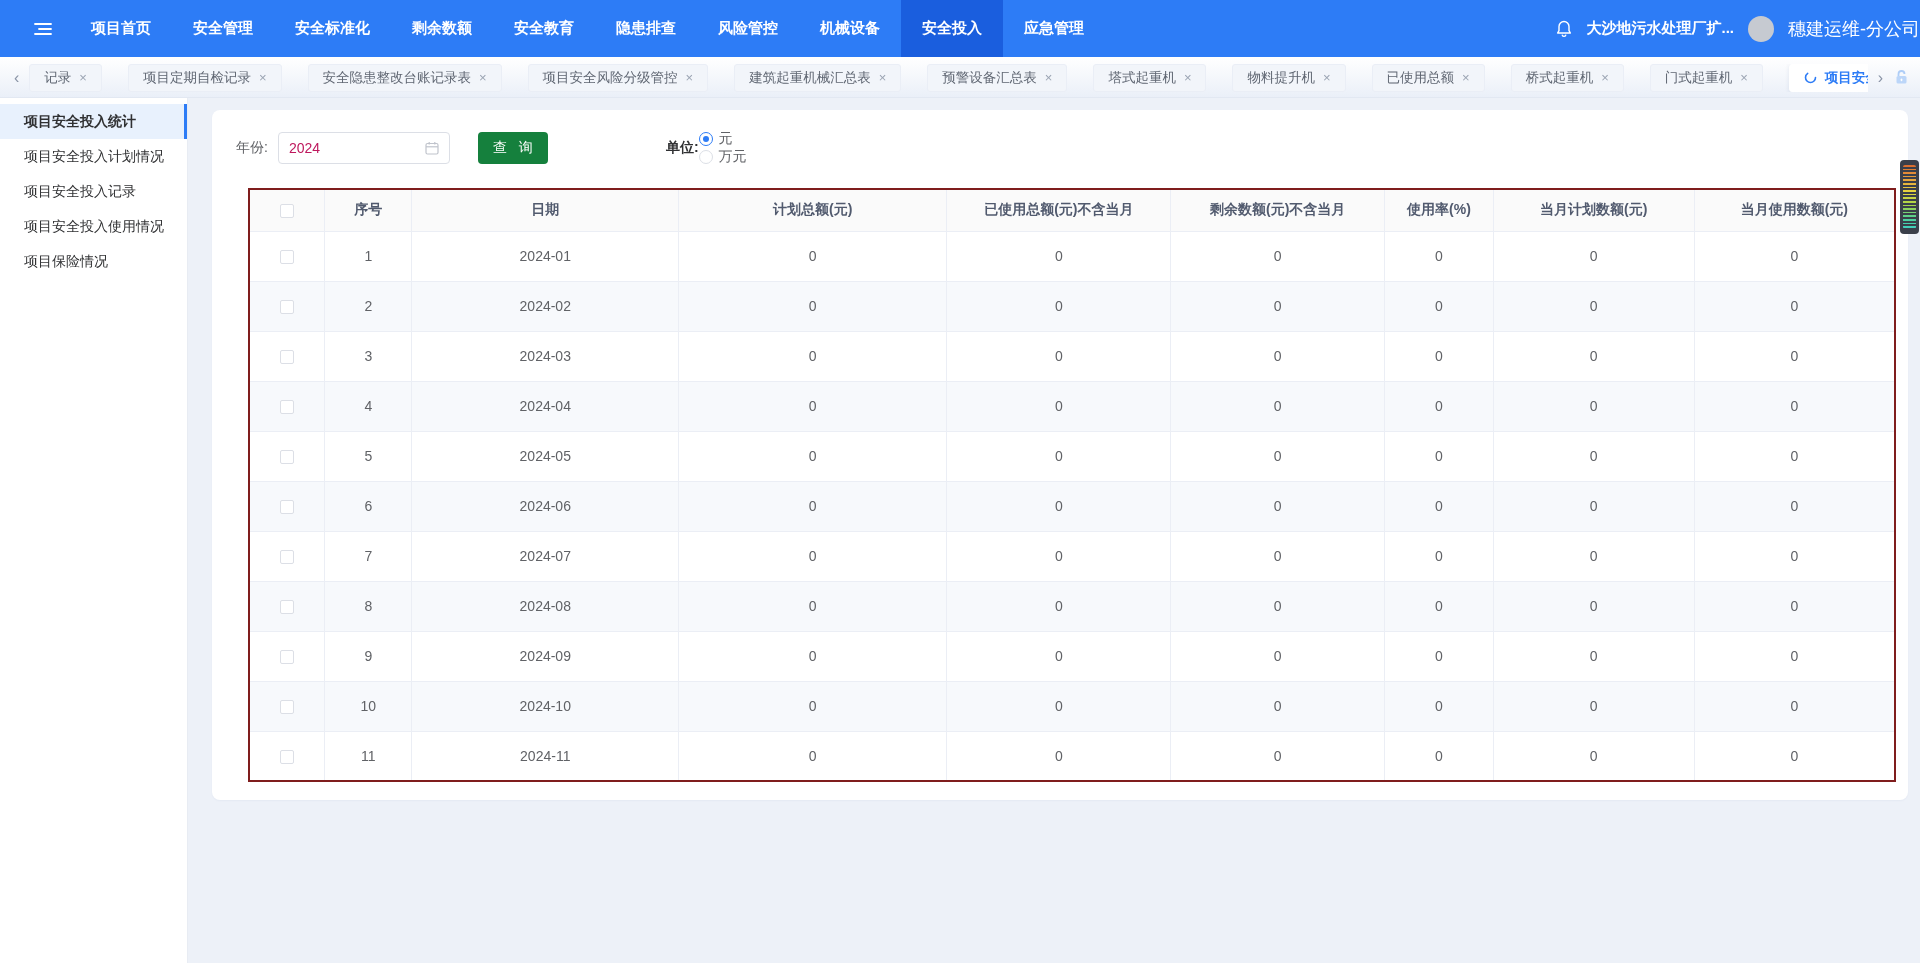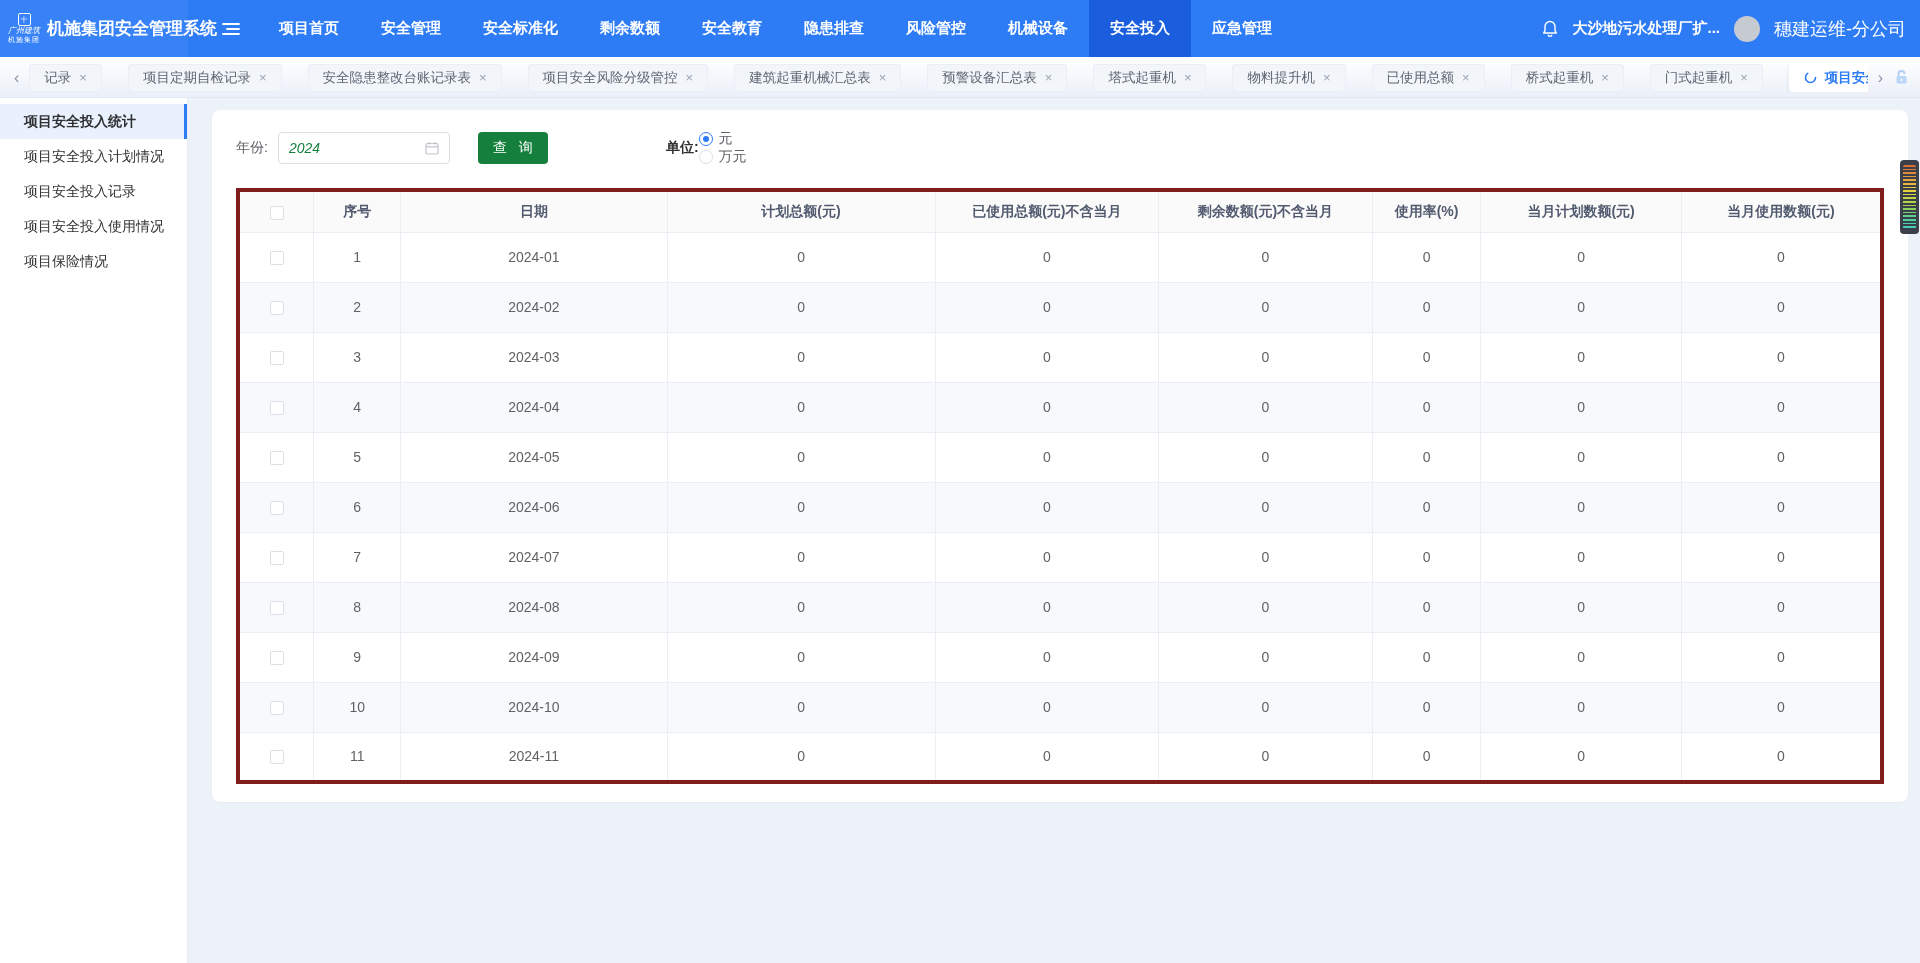--- a/index.html
+++ b/index.html
@@ -11,21 +11,21 @@
   .brand { width:188px; display:flex; align-items:center; gap:7px; padding-left:8px; background:rgba(255,255,255,0.05); flex:0 0 188px; }
   .logo { display:flex; flex-direction:column; align-items:center; line-height:1.1; }
   .logo-mark { width:13px; height:13px; border:1.5px solid #fff; border-radius:2px; margin-bottom:1px; display:flex; align-items:center; justify-content:center; font-size:7px; }
   .logo-t1 { font-size:8px; font-style:italic; white-space:nowrap; }
   .logo-t2 { font-size:7px; white-space:nowrap; letter-spacing:1px; }
   .app-title { font-size:17px; font-weight:700; white-space:nowrap; }
   .collapse-btn { display:flex; align-items:center; margin-left:34px; cursor:pointer; }
   .topnav { display:flex; align-items:stretch; margin-left:18px; }
   .nav-item { padding:0 21px; display:flex; align-items:center; font-size:15px; font-weight:700; cursor:pointer; white-space:nowrap; }
   .nav-item.active { background:#1a5ede; }
-  .header-right { margin-left:auto; display:flex; align-items:center; gap:14px; padding-right:14px; }
+  .header-right { margin-left:auto; display:flex; align-items:center; gap:14px; }
   .bell { display:flex; align-items:center; cursor:pointer; }
   .project-name { max-width:185px; overflow:hidden; white-space:nowrap; font-size:15px; font-weight:700; cursor:pointer; }
   .avatar { width:26px; height:26px; border-radius:50%; background:#c6cad1; flex:0 0 26px; }
   .user-name { font-size:18px; font-weight:400; white-space:nowrap; cursor:pointer; }
 
   
   .tabstrip { height:41px; background:linear-gradient(180deg,#ffffff 0%,#eaeff8 100%); display:flex; align-items:center; padding:0 10px 0 12px; gap:8px; box-shadow:inset 0 -1px 0 #e2e8f2; }
   .chev { color:#8a94a6; font-size:16px; line-height:1; cursor:pointer; padding:0 2px; user-select:none; }
   .tabs { display:flex; gap:26px; overflow:hidden; flex:1; }
   .tab { height:28px; display:flex; align-items:center; gap:8px; padding:0 14px; background:#f2f5fa; border:1px solid #eaeef6; border-radius:3px; color:#5f6672; white-space:nowrap; cursor:pointer; font-size:13.5px; }
@@ -39,59 +39,51 @@
   .main { display:flex; height:865px; }
   .sidebar { width:188px; flex:0 0 188px; background:#fff; border-right:1px solid #e8ecf3; padding-top:6px; }
   .side-item { height:35px; line-height:35px; padding-left:24px; font-size:14px; color:#303133; cursor:pointer; white-space:nowrap; }
   .side-item.active { background:#e8f1fd; border-right:3px solid #2d7cf6; font-weight:700; }
   .content { flex:1; padding:12px 12px 0 24px; }
 
   
   .card { background:#fff; border-radius:8px; padding:20px 24px 18px; min-height:688px; box-shadow:0 1px 2px rgba(30,60,120,.04); }
   .filterbar { display:flex; align-items:center; }
   .f-label { color:#606266; margin-right:10px; }
-  .yearinput { width:172px; height:32px; border:1px solid #dcdfe6; border-radius:4px; display:flex; align-items:center; padding:0 10px; color:#15803d; cursor:pointer; justify-content:space-between;font-style:italic; }
+  .yearinput { width:172px; height:32px; border:1px solid #dcdfe6; border-radius:4px; display:flex; align-items:center; padding:0 10px; color:#be185d; cursor:pointer; justify-content:space-between; }
   .btn-primary { margin-left:28px; width:70px; height:32px; background:#15803d; color:#fff; border:none; border-radius:4px; font-size:14px; cursor:pointer; letter-spacing:4px; padding-left:4px; }
   .unitgroup { margin-left:118px; display:flex; align-items:center; }
   .unit-label { color:#303133; font-weight:700; }
   .radio-opt { display:flex; align-items:center; gap:6px; margin-right:14px; cursor:pointer; color:#606266; }
   .radio { width:14px; height:14px; border-radius:50%; border:1px solid #dcdfe6; background:#fff; position:relative; }
   .radio.checked { border-color:#2d7cf6; }
   .radio.checked::after { content:""; position:absolute; left:3px; top:3px; width:6px; height:6px; border-radius:50%; background:#2d7cf6; }
 
   
   .tablewrap { margin-top:22px; }
   table { width:100%; border-collapse:collapse; table-layout:fixed; }
   th,td { border:1px solid #ebeef5; height:42px; text-align:center; font-weight:400; color:#606266; font-size:14px; overflow:hidden; white-space:nowrap; }
   thead th { background:#fafafa; color:#515a6e; font-weight:600; }
   tbody td { height:50px; }
   tbody tr:nth-child(even) { background:#f7f9fc; }
-  table { border:4px solid #7f1d1d; }
+  table { border:2px solid #7f1d1d;margin-left:12px; }
   .cb { display:inline-block; width:14px; height:14px; border:1px solid #dcdfe6; border-radius:2px; background:#fff; vertical-align:middle; cursor:pointer; }
 
   
   .ext-widget { position:fixed; right:1px; top:160px; width:19px; height:74px; background:#3a3f4a; border-radius:4px; cursor:pointer; padding:5px 3px; }
   .ext-stripes { width:100%; height:100%;
     background:
       repeating-linear-gradient(180deg, rgba(58,63,74,0) 0 1.6px, #3a3f4a 1.6px 3.6px),
       linear-gradient(180deg,#d96a2f 0%,#e8a33c 22%,#e6d53e 42%,#9fd44a 64%,#4ecf9a 84%,#3fd0c0 100%);
     border-radius:2px; }
 </style>
 </head>
 <body>
 
 <header class="topbar">
-  <div class="brand">
-    <div class="logo">
-      <div class="logo-mark">十</div>
-      <div class="logo-t1">广州建筑</div>
-      <div class="logo-t2">机施集团</div>
-    </div>
-    <div class="app-title">机施集团安全管理系统</div>
-  </div>
   <div class="collapse-btn">
     <svg width="18" height="14" viewBox="0 0 18 14">
         <g stroke="#fff" stroke-width="1.8" stroke-linecap="round">
           <line x1="1" y1="2" x2="17" y2="2"></line>
           <line x1="5" y1="7" x2="17" y2="7"></line>
           <line x1="1" y1="12" x2="17" y2="12"></line>
         </g>
       </svg>
   </div>
   <nav class="topnav" id="topnav">

